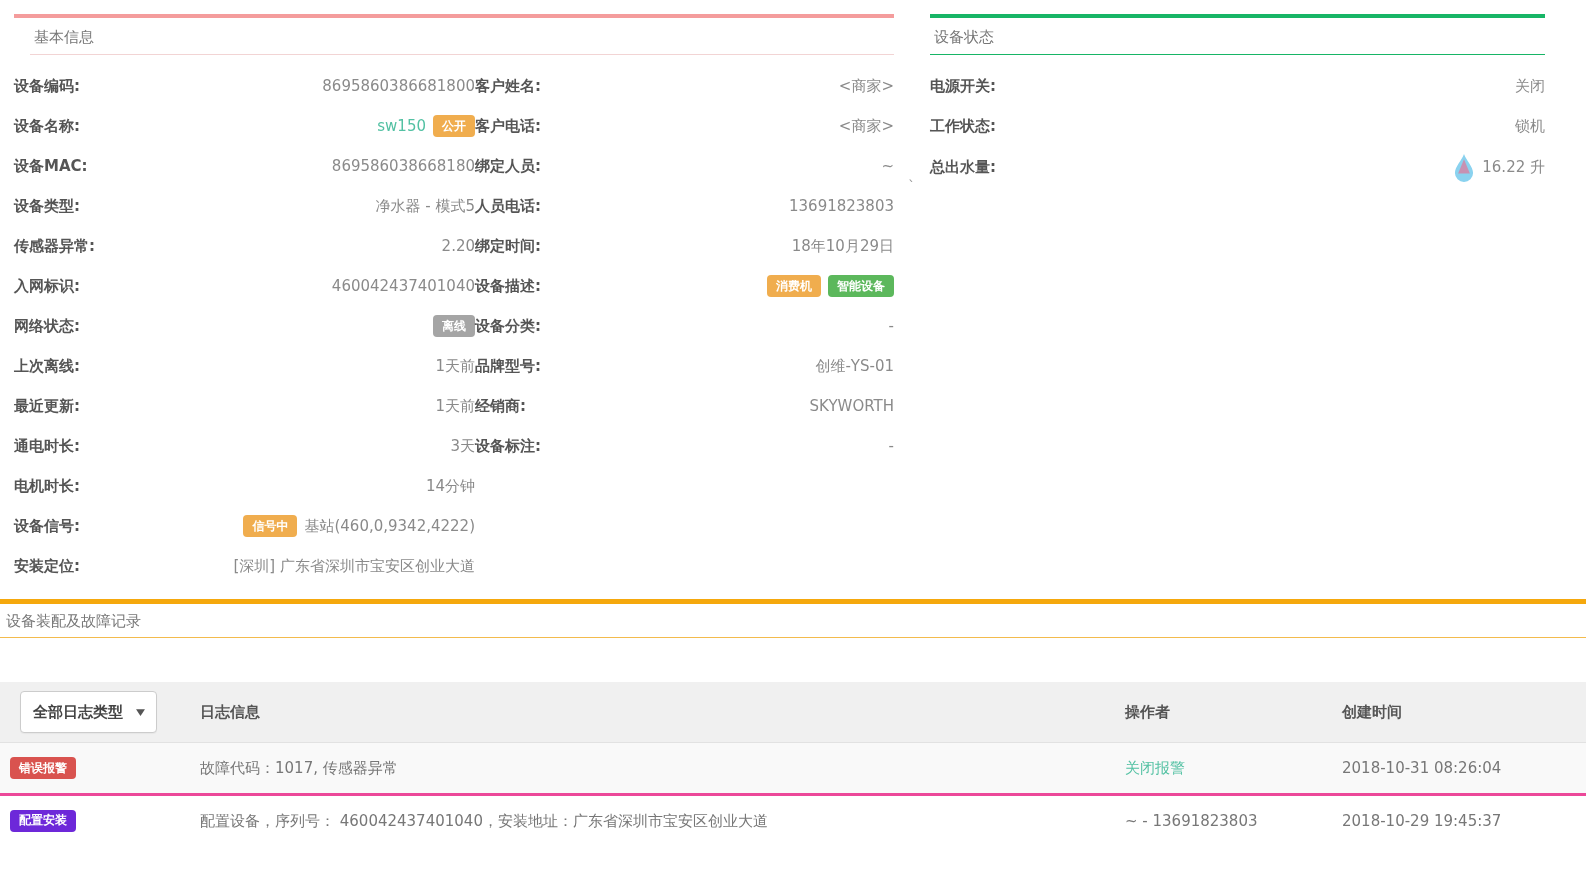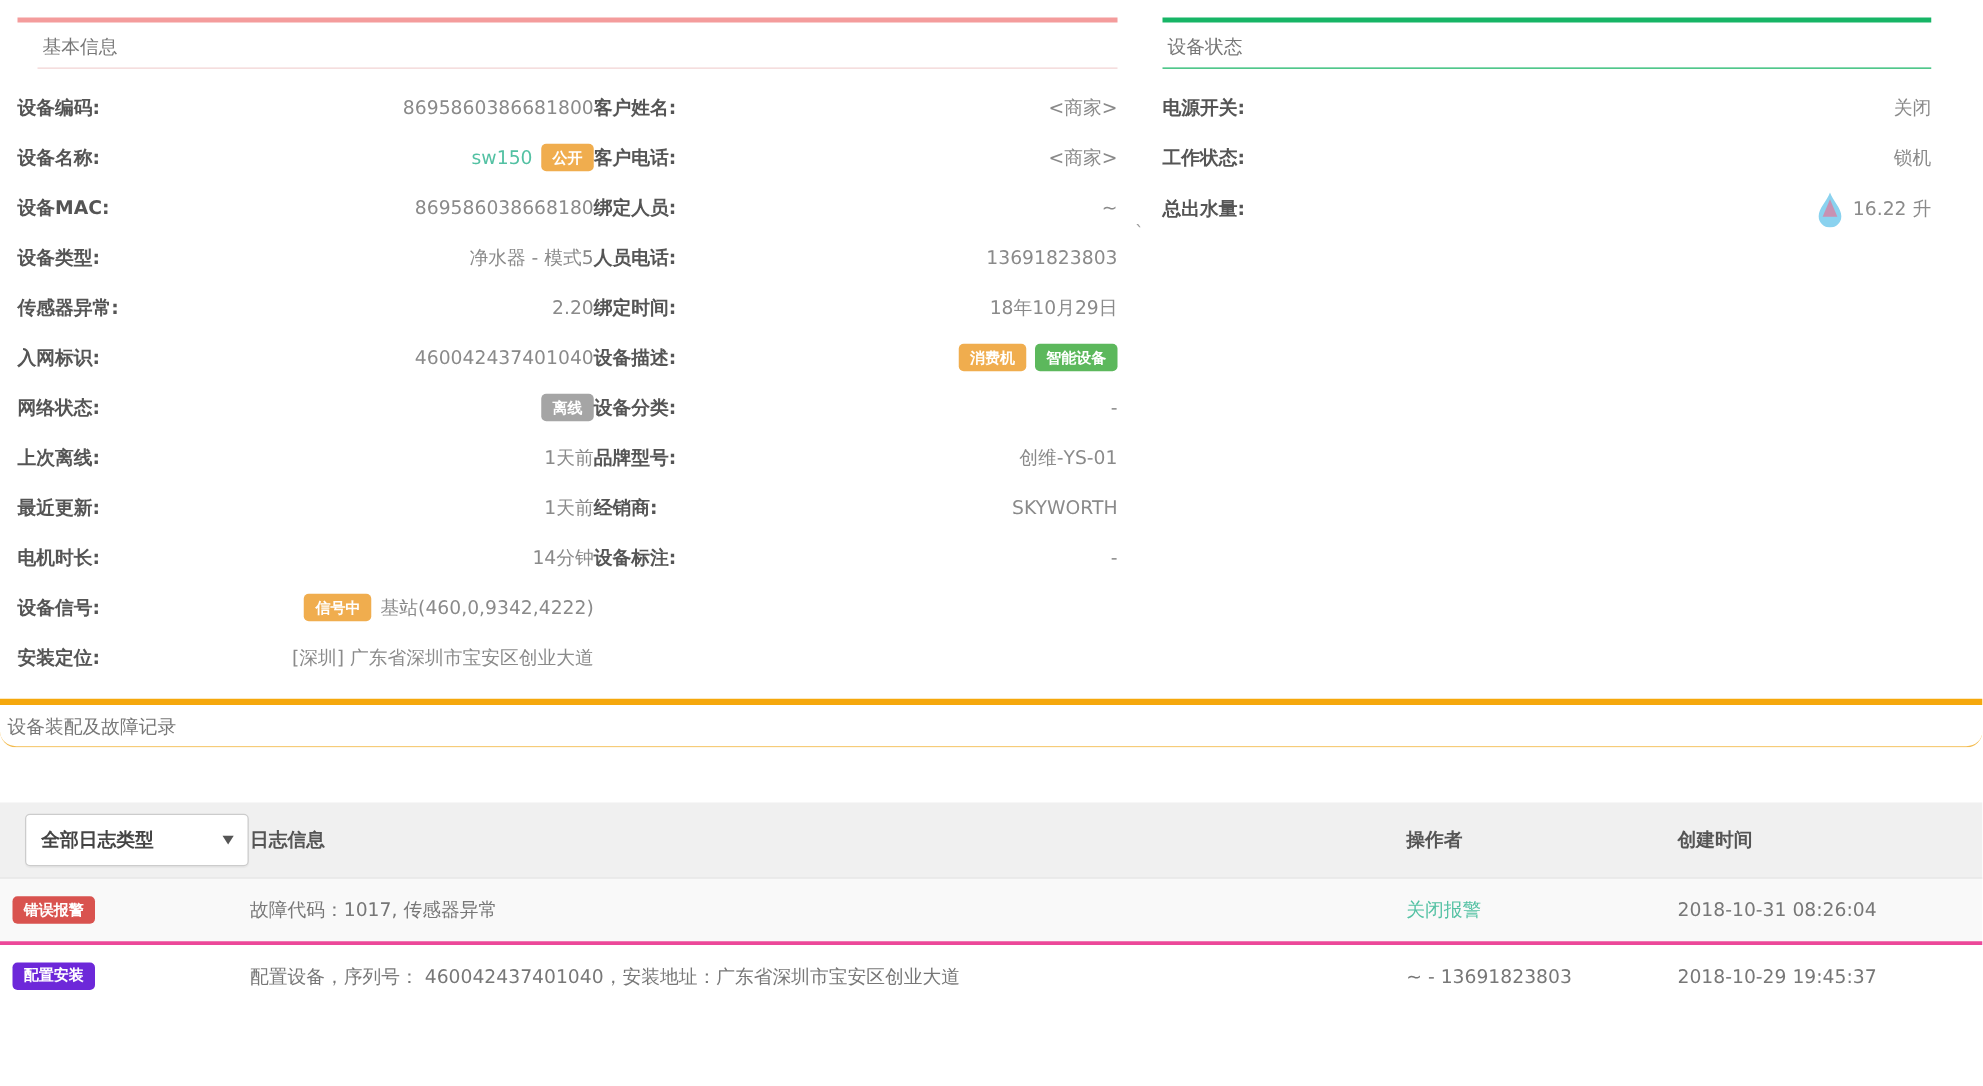--- a/index.html
+++ b/index.html
@@ -31,28 +31,28 @@
   .badge{
     display:inline-block;color:#fff;font-size:12px;font-weight:bold;
     padding:3px 9px;border-radius:4px;line-height:16px;white-space:nowrap;
   }
   .link{color:var(--link-green);text-decoration:none;cursor:pointer;}
   .icon-wrap{display:inline-flex;align-items:center;}
   
   .log-section{margin-top:6px;border-top:5px solid var(--accent-orange);}
   .log-title{
     margin:0;font-size:15px;font-weight:400;color:#777;
-    padding:7px 6px 6px 6px;line-height:20px;border-bottom:1px solid #f3bb4d;border-radius:13px;
+    padding:7px 6px 6px 6px;line-height:20px;border-bottom:1px solid #f3bb4d;
   }
   .log-table{margin-top:44px;}
   .log-grid{display:grid;grid-template-columns:190px 1fr 217px 254px;align-items:center;}
   .log-header{background:#f0f0f0;height:60px;border-bottom:1px solid #e2e2e2;}
   .th{font-weight:bold;color:#555;padding-left:10px;}
   .dropdown{
-    margin-left:10px;width:179px;height:42px;background:#fff;
+    margin-left:10px;width:137px;height:42px;background:#fff;
     border:1px solid #ccc;border-radius:4px;
     display:flex;align-items:center;justify-content:space-between;
     padding:0 12px;box-sizing:border-box;
     color:#444;font-weight:bold;font-size:15px;cursor:pointer;
     box-shadow:0 1px 1px rgba(0,0,0,0.04);
   }
   .caret{font-size:9px;color:#555;transform:scaleX(1.3);}
   .log-row{height:50px;border-bottom:3px solid #ec4899;background:#fff;}
   .log-row:nth-child(odd){background:#f9f9f9;}
   .log-row:last-child{border-bottom:none;}
@@ -115,20 +115,26 @@
           <div class="field-row">
             <span class="field-label">上次离线:</span>
             <span class="field-value">
               <span>1天前</span>
             </span>
           </div>
           <div class="field-row">
             <span class="field-label">最近更新:</span>
             <span class="field-value">
               <span>1天前</span>
+            </span>
+          </div>
+          <div class="field-row">
+            <span class="field-label">通电时长:</span>
+            <span class="field-value">
+              <span>3天</span>
             </span>
           </div>
           <div class="field-row">
             <span class="field-label">电机时长:</span>
             <span class="field-value">
               <span>14分钟</span>
             </span>
           </div>
           <div class="field-row">
             <span class="field-label">设备信号:</span>

